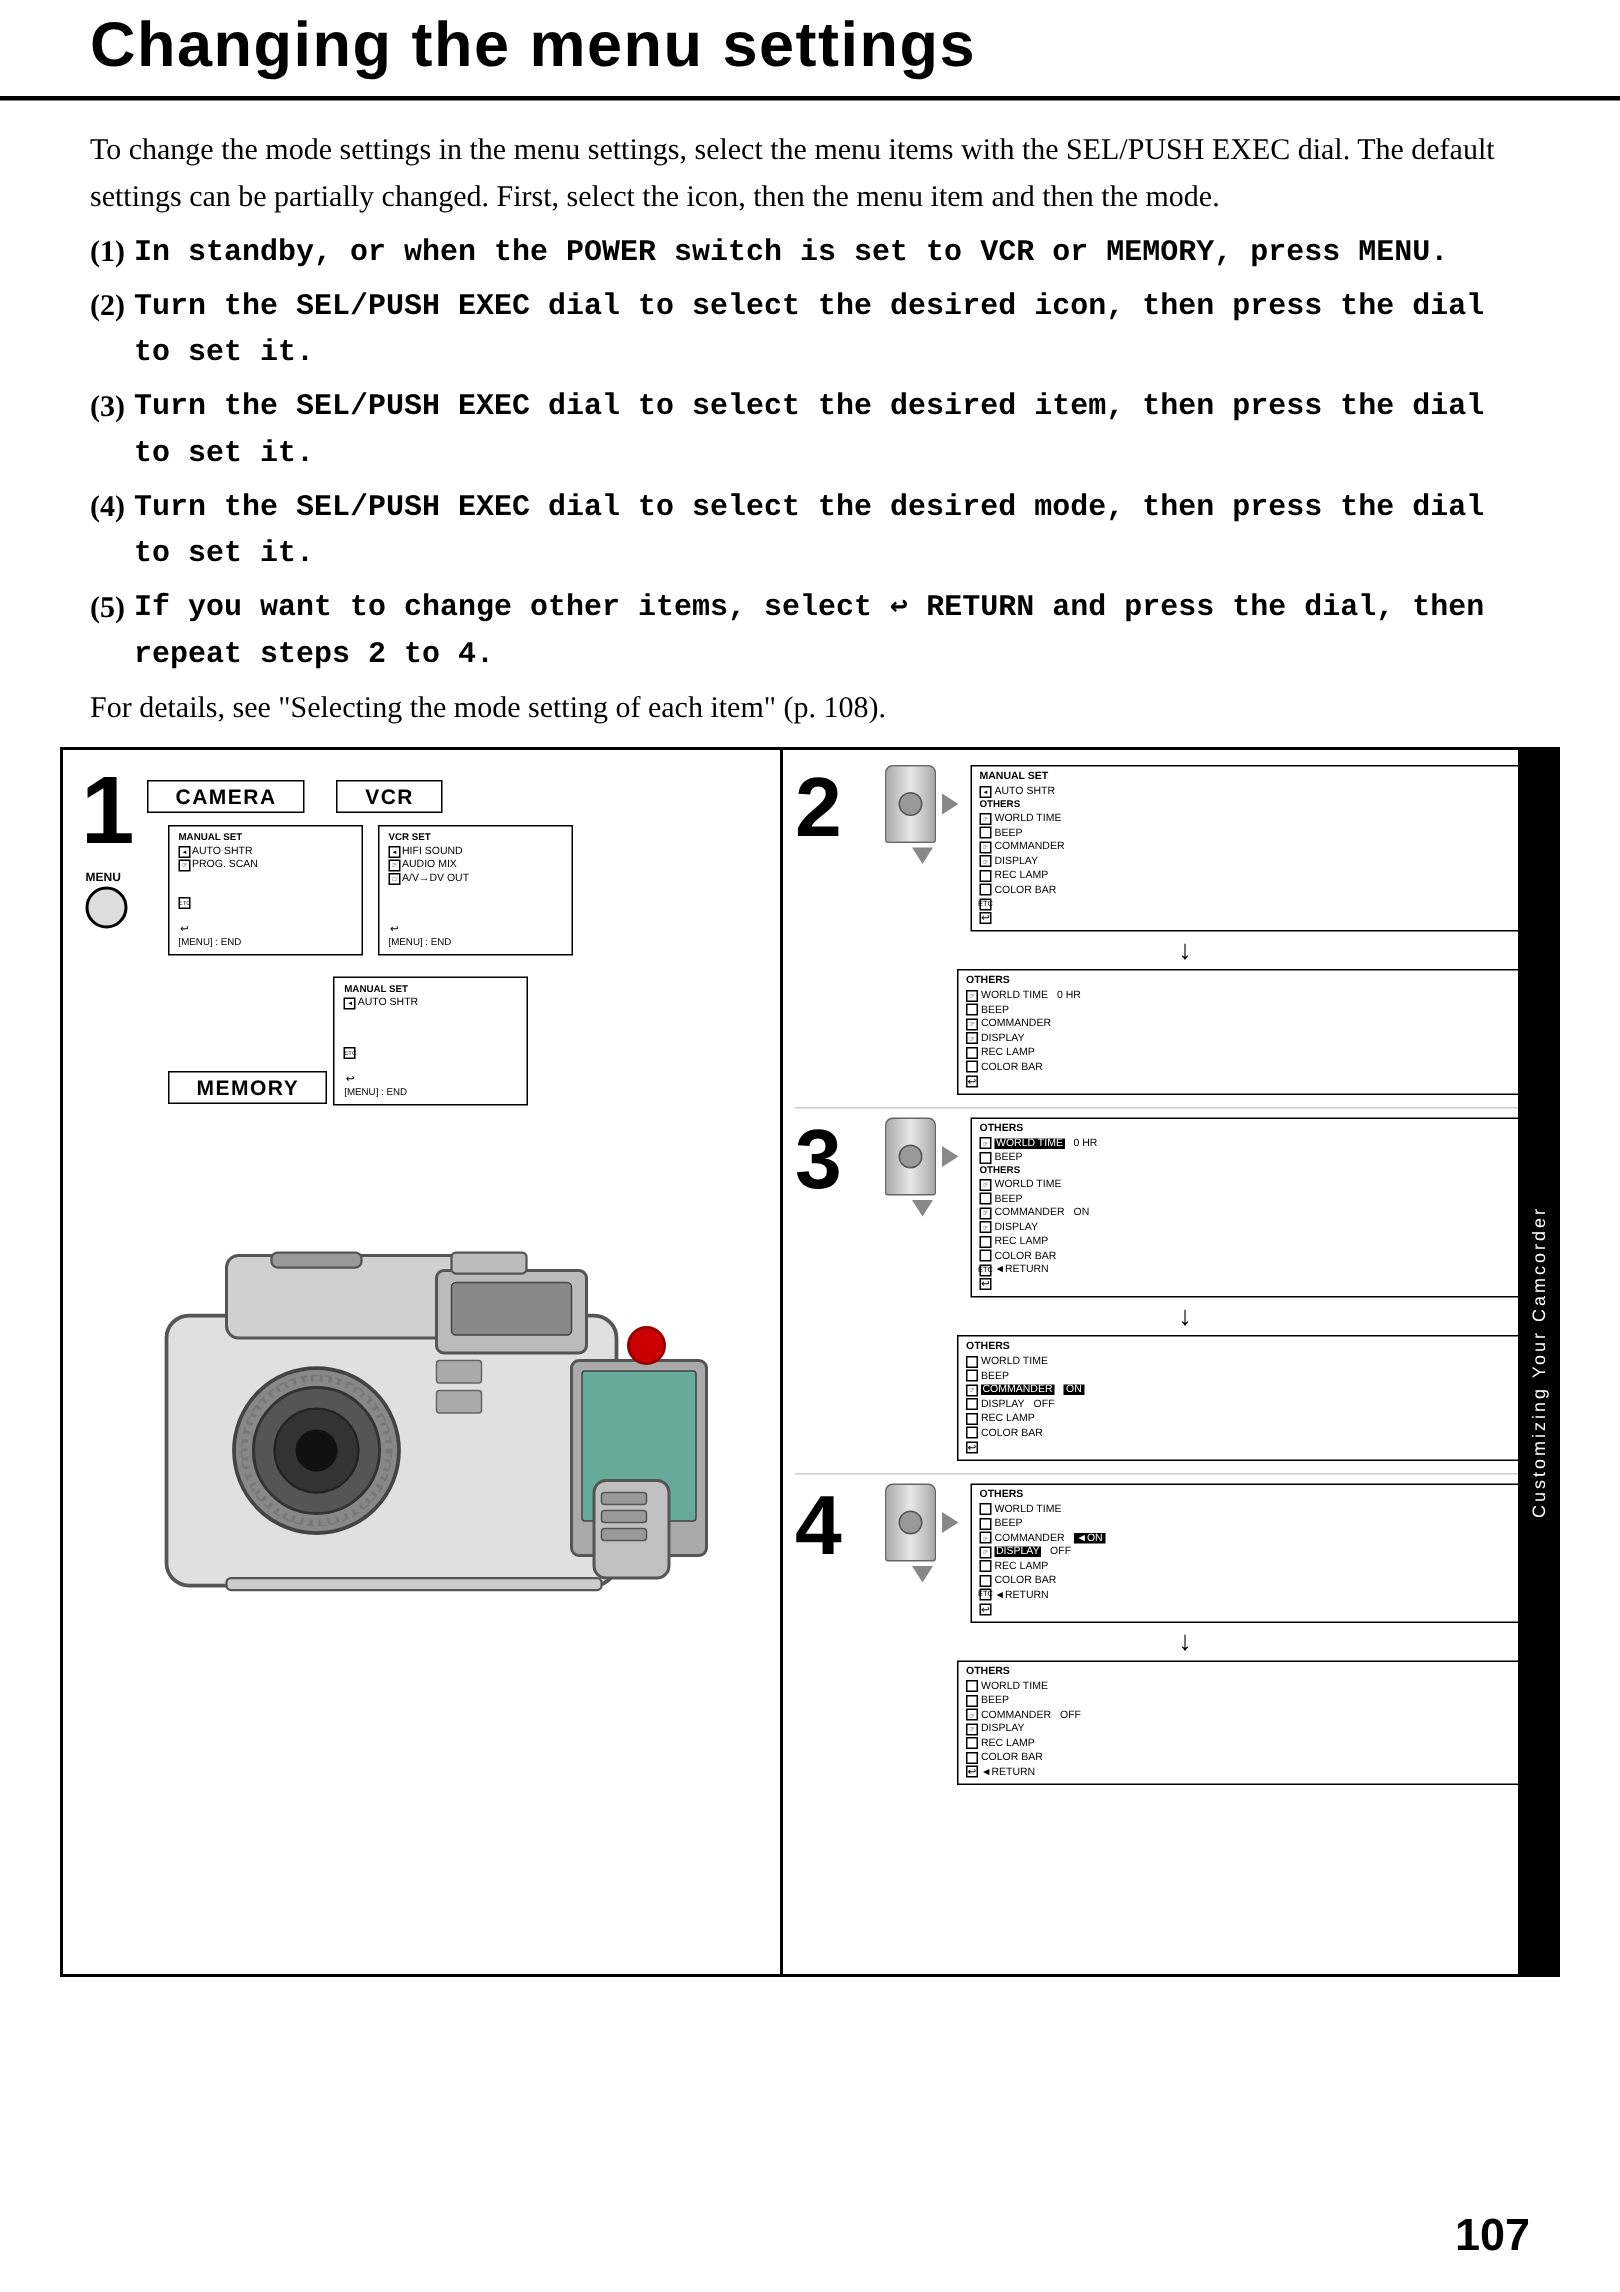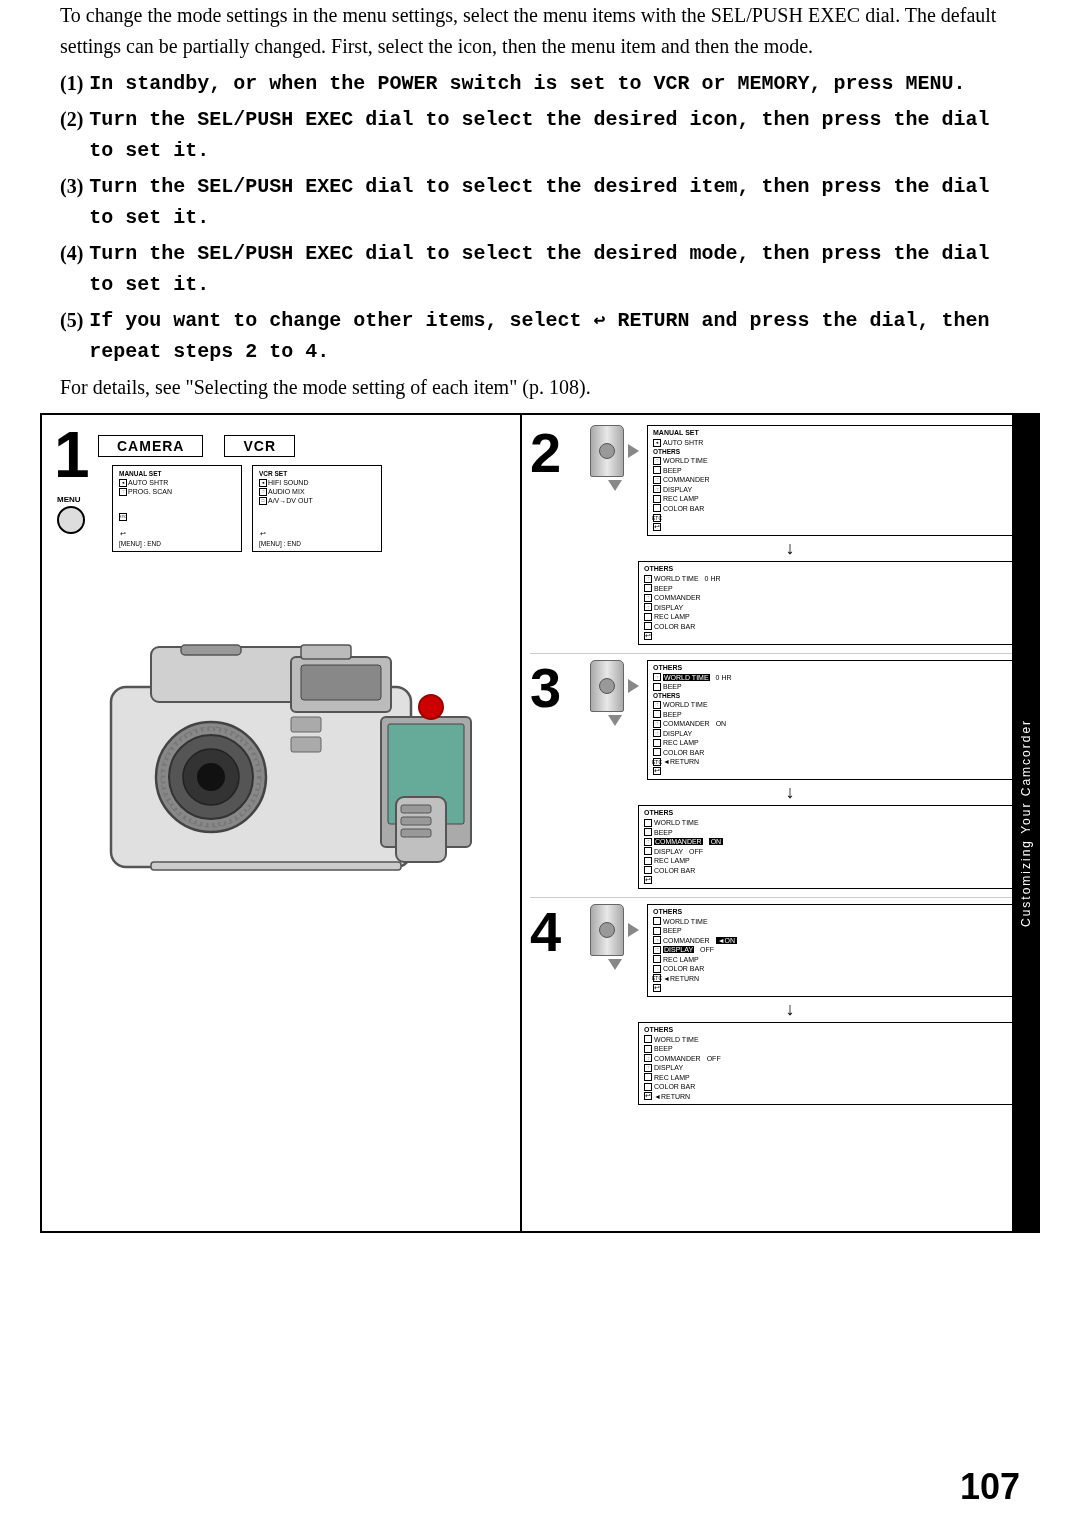--- a/index.html
+++ b/index.html
@@ -265,21 +265,21 @@
       text-orientation: mixed;
       transform: rotate(180deg);
       letter-spacing: 2px;
     }
 
     
     .page-number {
       position: absolute;
       bottom: 20px;
       right: 60px;
-      font-size: 36px;
+      font-size: 30px;
       font-weight: bold;
       font-family: Arial, sans-serif;
     }
 
     
     .step-separator {
       border: none;
       border-top: 1px solid #ccc;
       margin: 6px 0;
     }
@@ -333,20 +333,21 @@
       border-top: 11px solid #888;
     }
 
   </style>
 </head>
 <body>
 
 <div class="page-container">
 
 
+  <div class="page-title">Changing the menu settings</div>
 
   <div class="body-text">
     <p>To change the mode settings in the menu settings, select the menu items with the SEL/PUSH EXEC dial. The default settings can be partially changed. First, select the icon, then the menu item and then the mode.</p>
     <div class="step">
       <span class="step-num">(1)</span>
       <span class="step-text">In standby, or when the POWER switch is set to VCR or MEMORY, press MENU.</span>
     </div>
     <div class="step">
       <span class="step-num">(2)</span>
       <span class="step-text">Turn the SEL/PUSH EXEC dial to select the desired icon, then press the dial to set it.</span>
@@ -422,20 +423,41 @@
           <div style="height:8px;"></div>
           <div style="height:8px;"></div>
           <div style="height:8px;"></div>
           <div style="display:flex;align-items:center;gap:1px;height:9px;">
             <div style="width:8px;height:8px;font-size:7px;display:flex;align-items:center;justify-content:center;">↩</div>
           </div>
           <div style="font-size:6.5px;margin-top:2px;font-family:Arial,sans-serif;">[MENU] : END</div>
         </div>
       </div>
 
+      <div class="memory-section">
+        <div class="memory-tab">MEMORY</div>
+        <div style="border:1.5px solid #000; padding:4px 6px; display:inline-block; min-width:130px; font-family:Arial,sans-serif;">
+          <div style="font-size:6.5px; font-weight:bold; margin-bottom:1px;">MANUAL SET</div>
+          <div style="display:flex;align-items:center;gap:1px;height:9px;">
+            <div style="width:8px;height:8px;border:1px solid #000;font-size:4px;display:flex;align-items:center;justify-content:center;">◄</div>
+            <span style="font-size:7px;">AUTO SHTR</span>
+          </div>
+          <div style="height:8px;"></div>
+          <div style="height:8px;"></div>
+          <div style="height:8px;"></div>
+          <div style="display:flex;align-items:center;gap:1px;height:9px;">
+            <div style="width:8px;height:8px;border:1px solid #000;font-size:4px;display:flex;align-items:center;justify-content:center;">ETC</div>
+          </div>
+          <div style="height:8px;"></div>
+          <div style="display:flex;align-items:center;gap:1px;height:9px;">
+            <div style="width:8px;height:8px;font-size:7px;display:flex;align-items:center;justify-content:center;">↩</div>
+          </div>
+          <div style="font-size:6.5px;margin-top:2px;">[MENU] : END</div>
+        </div>
+      </div>
 
       <div class="camera-image-area">
         <svg class="camera-svg" viewBox="0 0 400 290">
 
           <rect x="20" y="60" width="300" height="180" rx="15" ry="15" fill="#e0e0e0" stroke="#555" stroke-width="2.5"></rect>
 
           <rect x="60" y="20" width="180" height="55" rx="8" ry="8" fill="#d0d0d0" stroke="#555" stroke-width="2"></rect>
 
           <ellipse cx="120" cy="150" rx="55" ry="55" fill="#888" stroke="#444" stroke-width="2.5"></ellipse>
           <ellipse cx="120" cy="150" rx="42" ry="42" fill="#555" stroke="#333" stroke-width="2"></ellipse>

